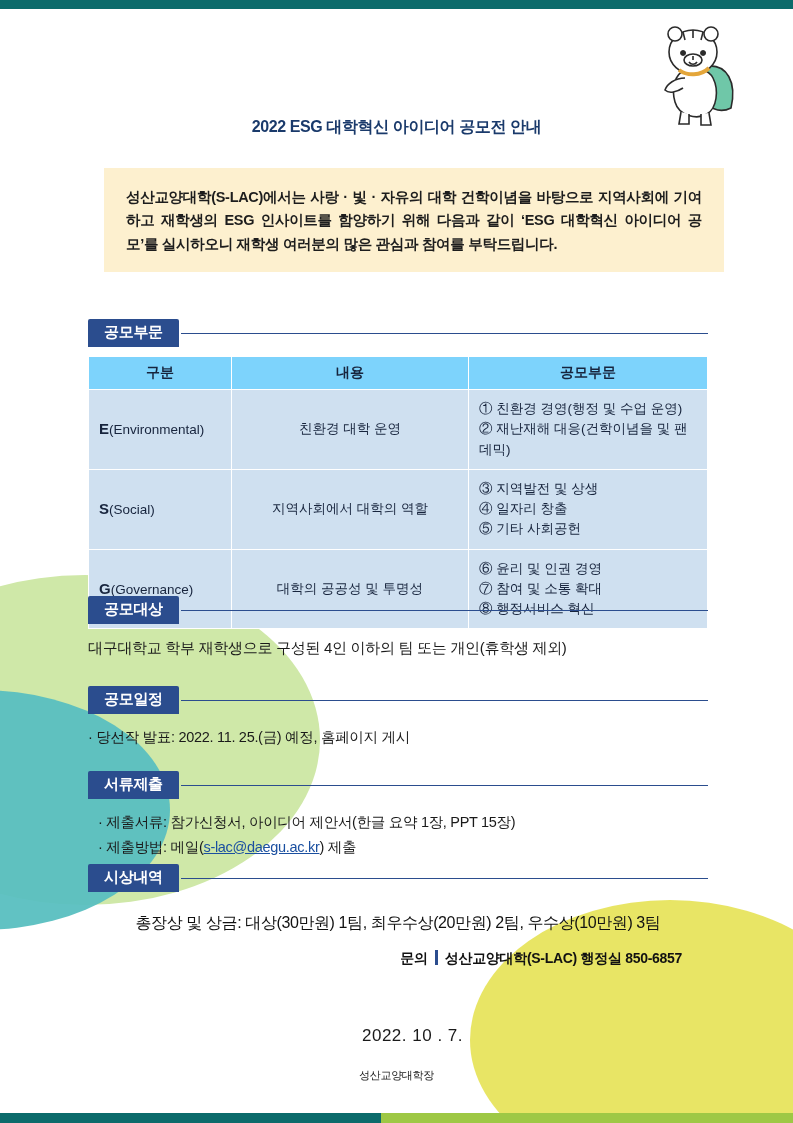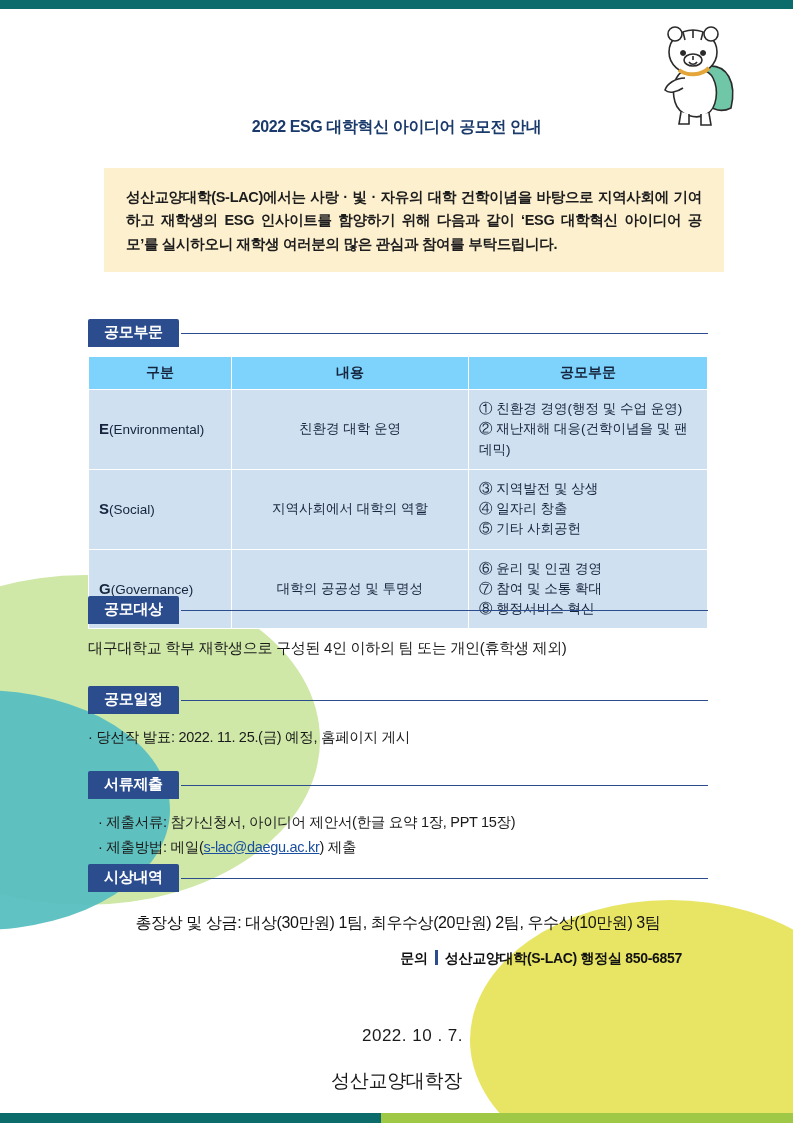--- a/index.html
+++ b/index.html
@@ -204,21 +204,21 @@
     margin: 0 7px;
   }
   .sign {
     position: absolute;
     left: 0;
     width: 793px;
     text-align: center;
     color: #1a1a1a;
   }
   .sign-date { top: 1026px; font-size: 17px; letter-spacing: 0.5px; padding-left: 16px; }
-  .sign-name { top: 1068px; font-size: 19px; letter-spacing: -0.3px; }
+  .sign-name { top: 1068px; font-size: 11px; letter-spacing: -0.3px; }
 </style>
 </head>
 <body>
 
 <div class="top-bar"></div>
 <div class="deco blob-green"></div>
 <div class="deco blob-teal"></div>
 <div class="deco blob-yellow"></div>
 <div class="bottom-bar"></div>
 

